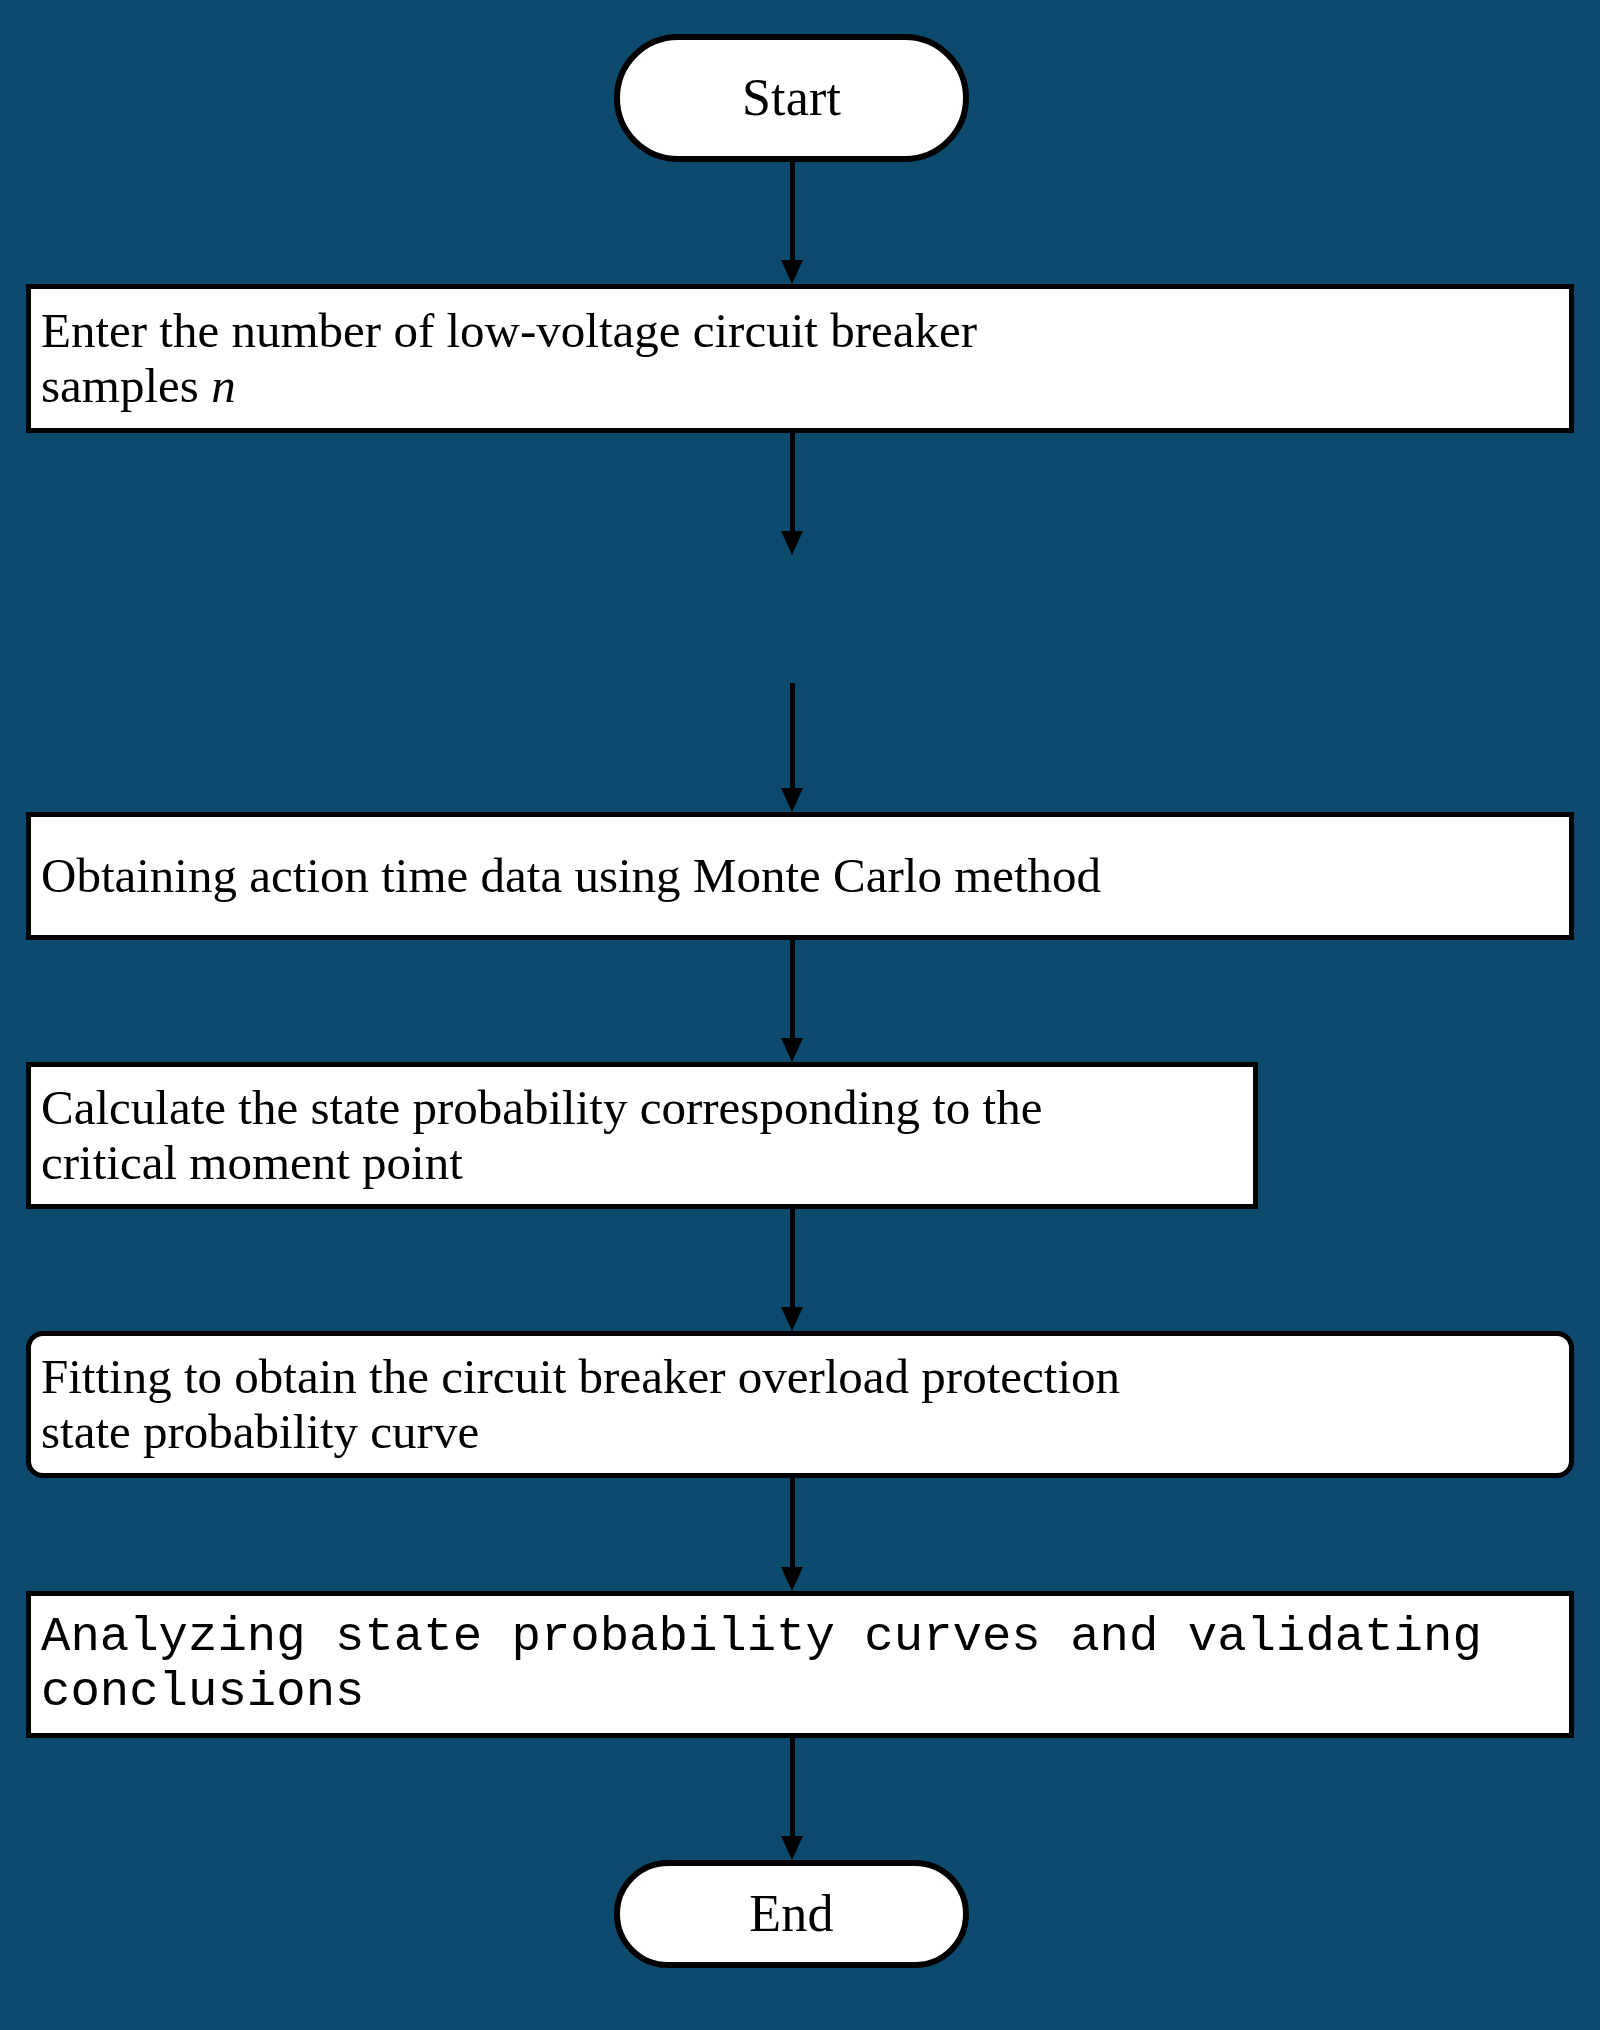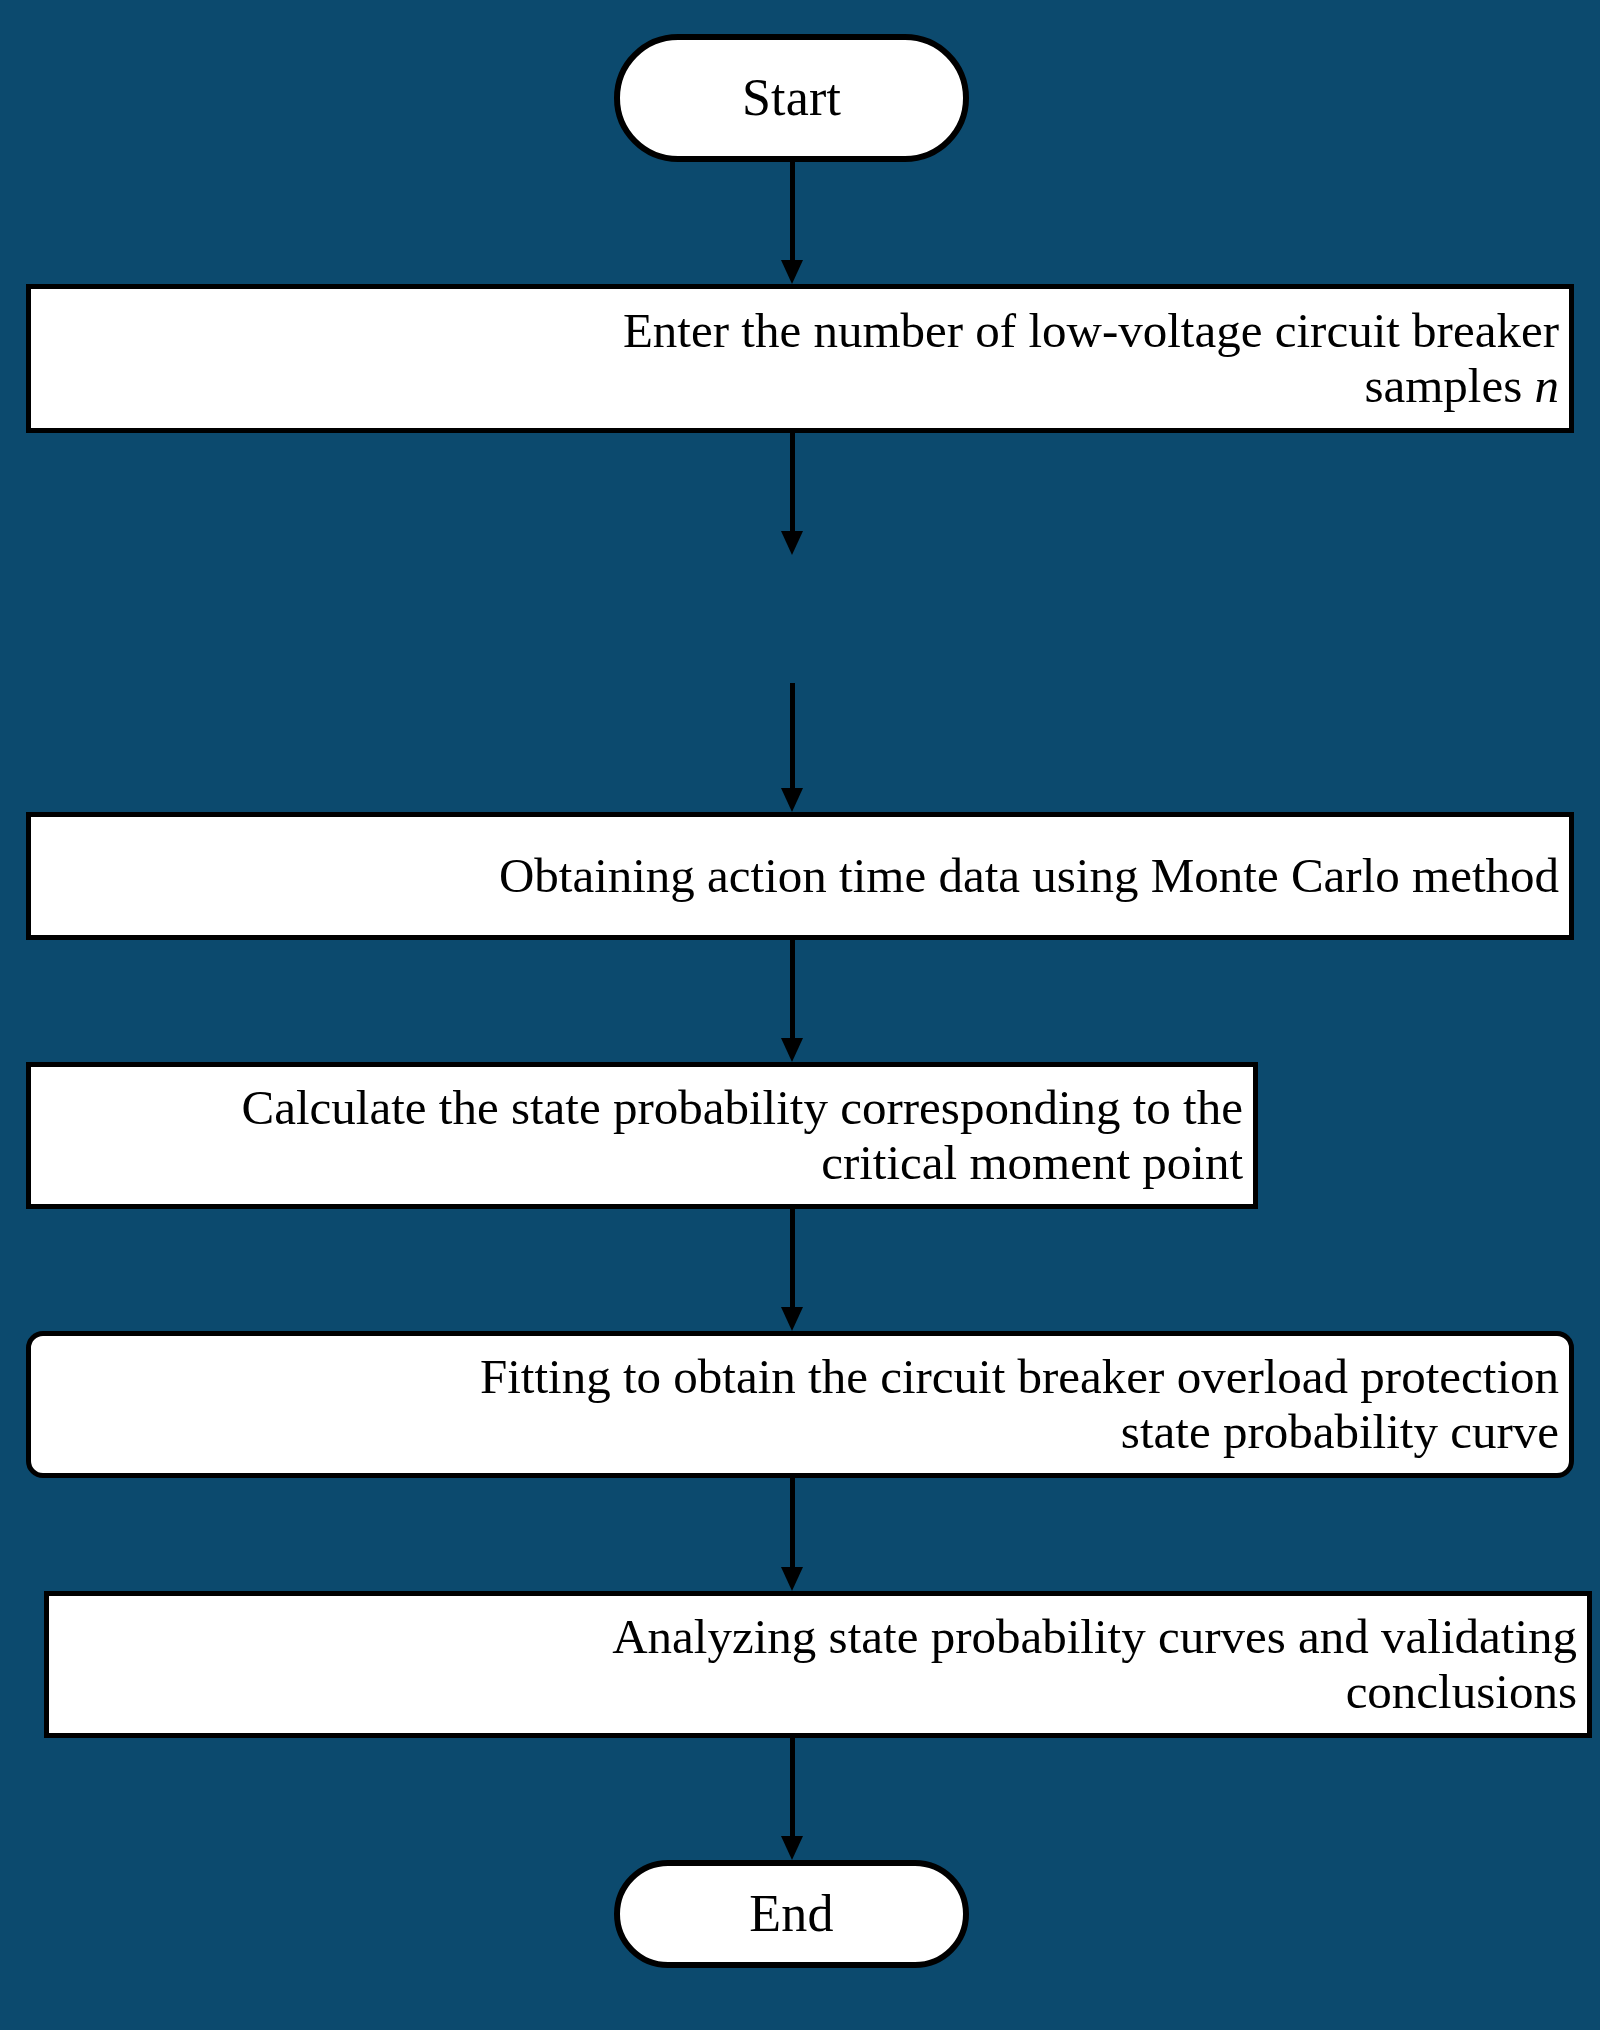--- a/index.html
+++ b/index.html
@@ -42,21 +42,21 @@
 
   
   .process {
     position: absolute;
     box-sizing: border-box;
     border: 5px solid #000000;
     background: #ffffff;
     display: flex;
     align-items: center;
     justify-content: center;
-    text-align: right;
+    text-align: left;
     padding: 10px 10px;
   }
   .process .node-label {
     font-size: 49px;
     line-height: 1.12;
     display: block;
     width: 100%;
   }
   .process .node-label .ital {
     font-style: italic;
@@ -148,21 +148,21 @@
       <span>Fitting to obtain the circuit breaker overload protection</span><br>
       <span>state probability curve</span>
     </span>
   </div>
 
   <div class="connector" style="left:777px; top:1478px; height:113px;">
     <div class="shaft" style="height:89px;"></div>
     <div class="head"></div>
   </div>
 
-  <div class="process" style="left:44px; top:1591px; width:1548px; height:147px;">
+  <div class="process" style="left:26px; top:1591px; width:1548px; height:147px;font-family:Liberation Mono, monospace;">
     <span class="node-label">
       <span>Analyzing state probability curves and validating</span><br>
       <span>conclusions</span>
     </span>
   </div>
 
   <div class="connector" style="left:777px; top:1738px; height:122px;">
     <div class="shaft" style="height:98px;"></div>
     <div class="head"></div>
   </div>

